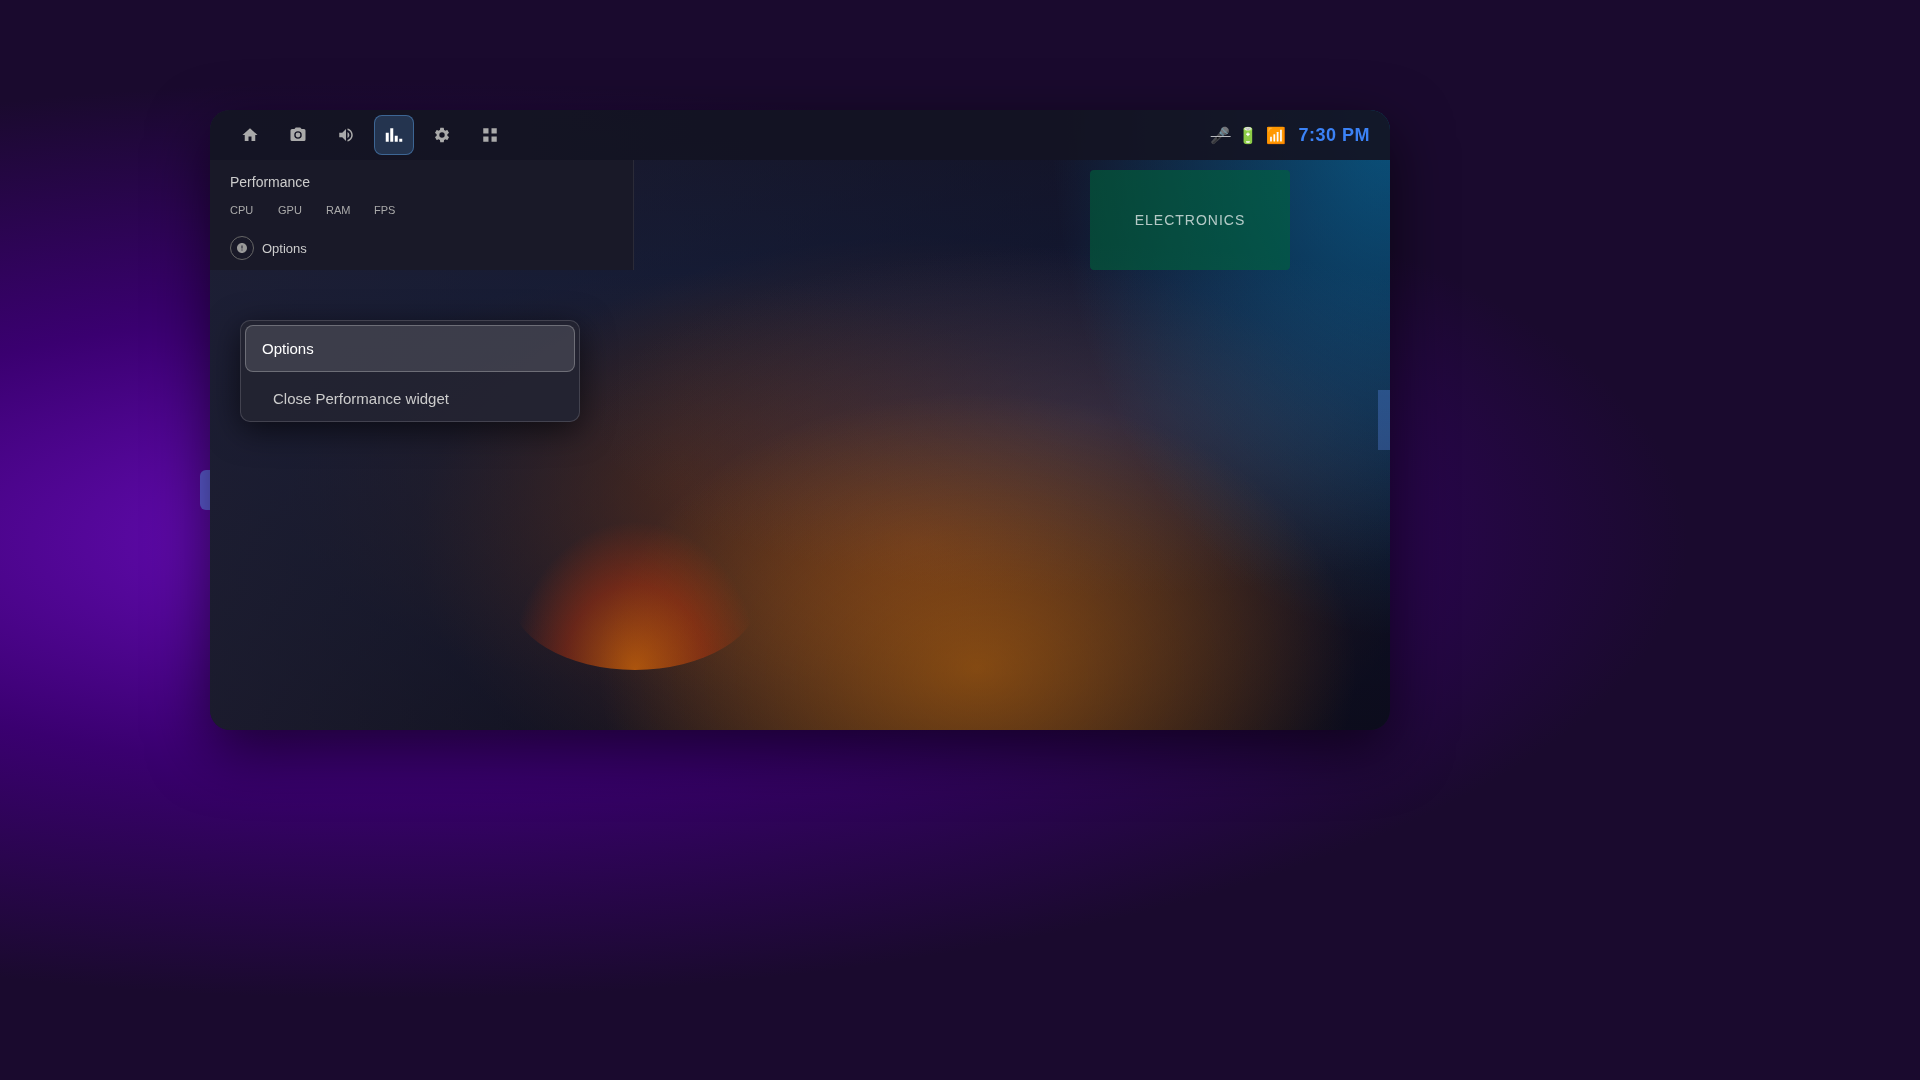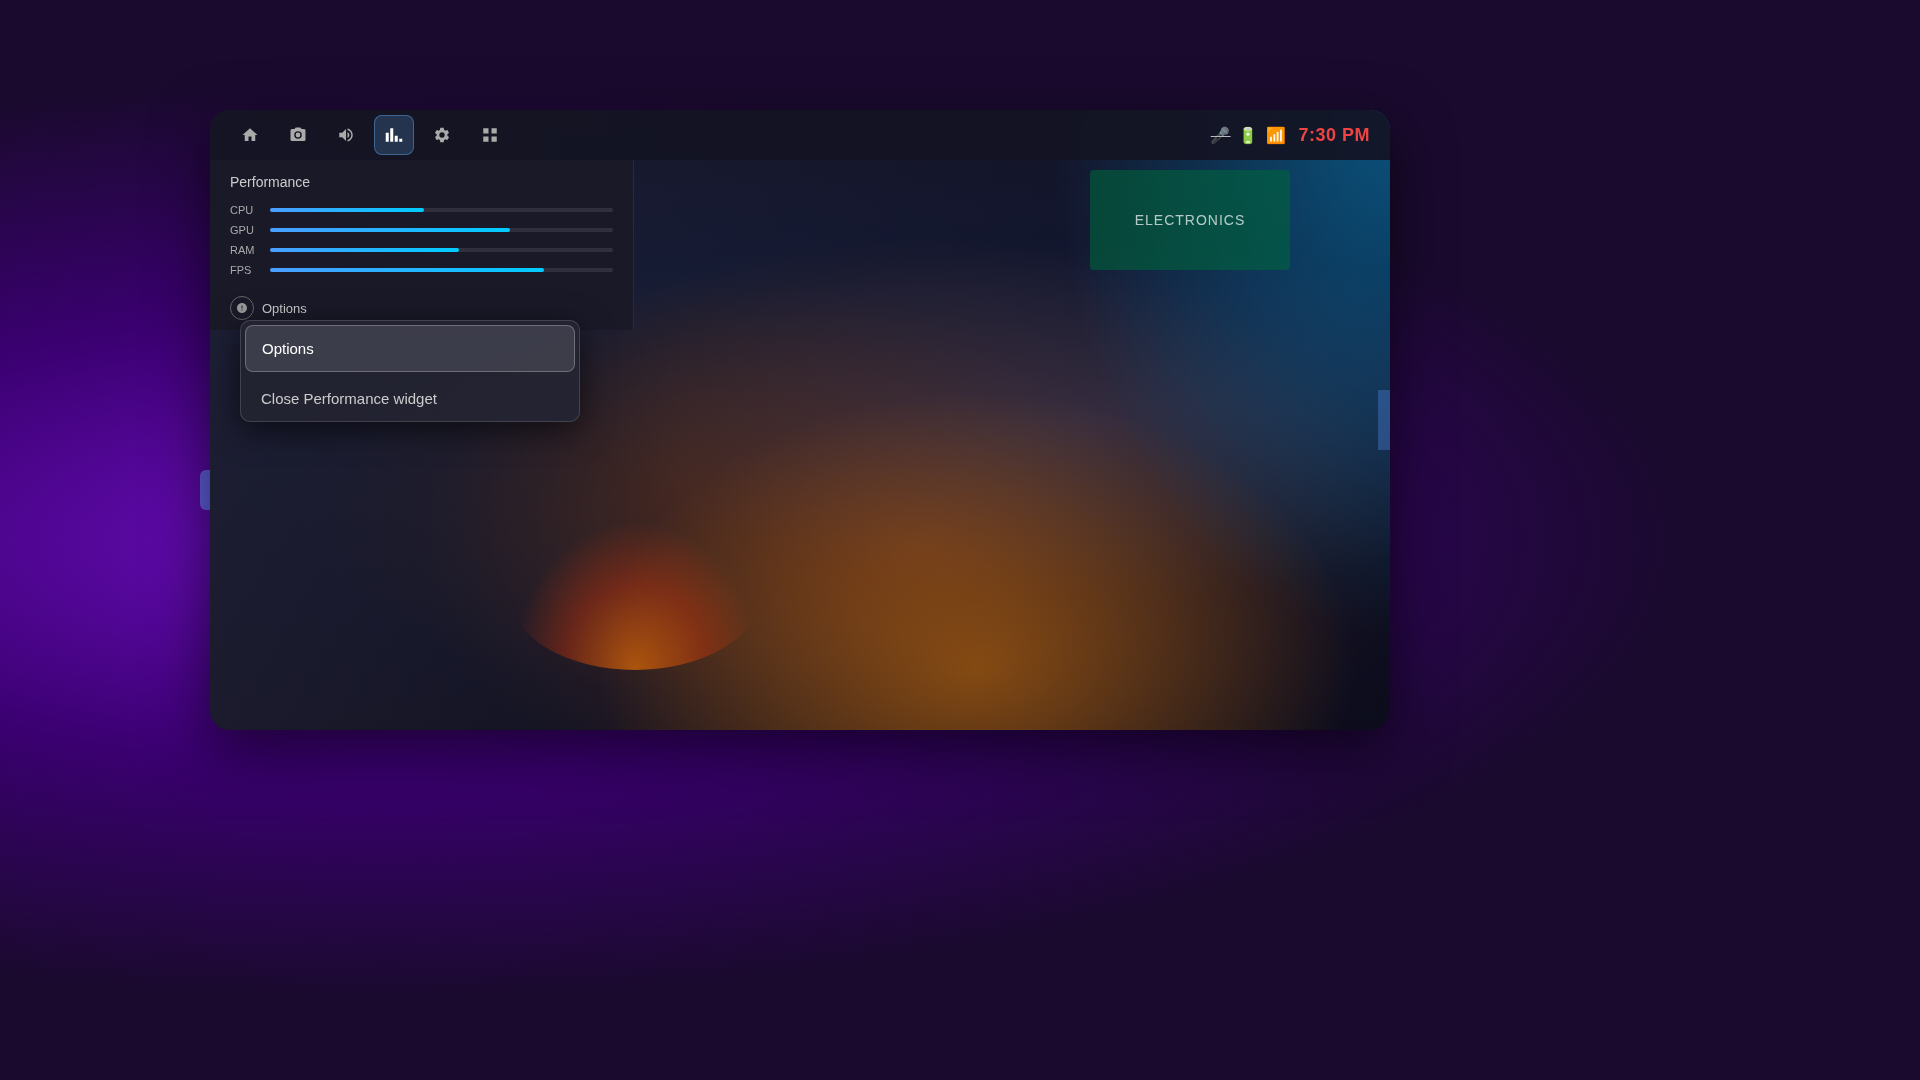--- a/index.html
+++ b/index.html
@@ -137,21 +137,21 @@
 
     .status-icons {
       display: flex;
       align-items: center;
       gap: 8px;
     }
 
     .time-display {
       font-size: 18px;
       font-weight: 600;
-      color: #ef4444;
+      color: #3b82f6;
       letter-spacing: 0.5px;
     }
 
     
     .performance-panel {
       position: absolute;
       top: 50px;
       left: 0;
       width: 424px;
       background: rgba(25, 25, 40, 0.95);
@@ -162,21 +162,21 @@
     .performance-header {
       padding: 14px 20px;
       font-size: 14px;
       color: #ccc;
       font-weight: 500;
     }
 
     .perf-rows {
       padding: 0 20px 10px;
       display: flex;
-      flex-direction: column;
+      flex-direction: row;
       gap: 8px;
     }
 
     .perf-row {
       display: flex;
       align-items: center;
       gap: 10px;
       font-size: 12px;
       color: #999;
     }
@@ -236,20 +236,21 @@
       overflow: hidden;
       box-shadow: 0 8px 32px rgba(0,0,0,0.6);
     }
 
     .menu-item {
       padding: 16px 20px;
       font-size: 15px;
       color: #fff;
       cursor: pointer;
       transition: background 0.15s;
+      margin-left: 12px;
     }
 
     .menu-item.highlighted {
       background: rgba(255,255,255,0.12);
       border: 1px solid rgba(255,255,255,0.25);
       border-radius: 8px;
       margin: 4px;
       padding: 14px 16px;
     }
 

